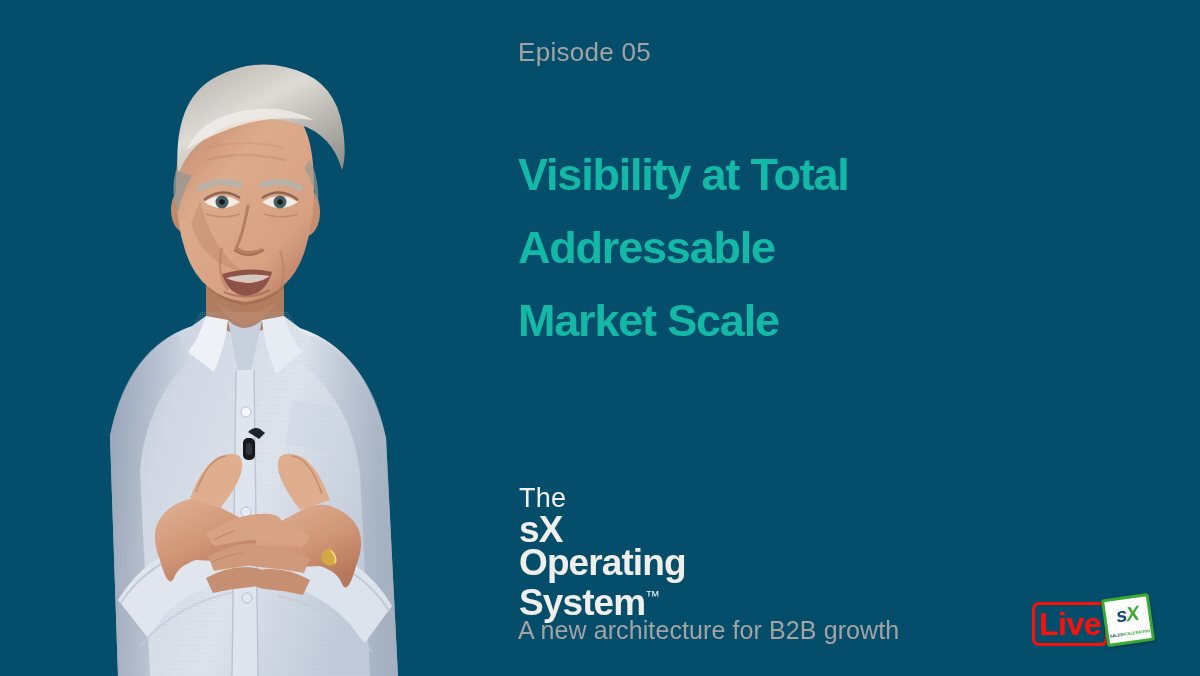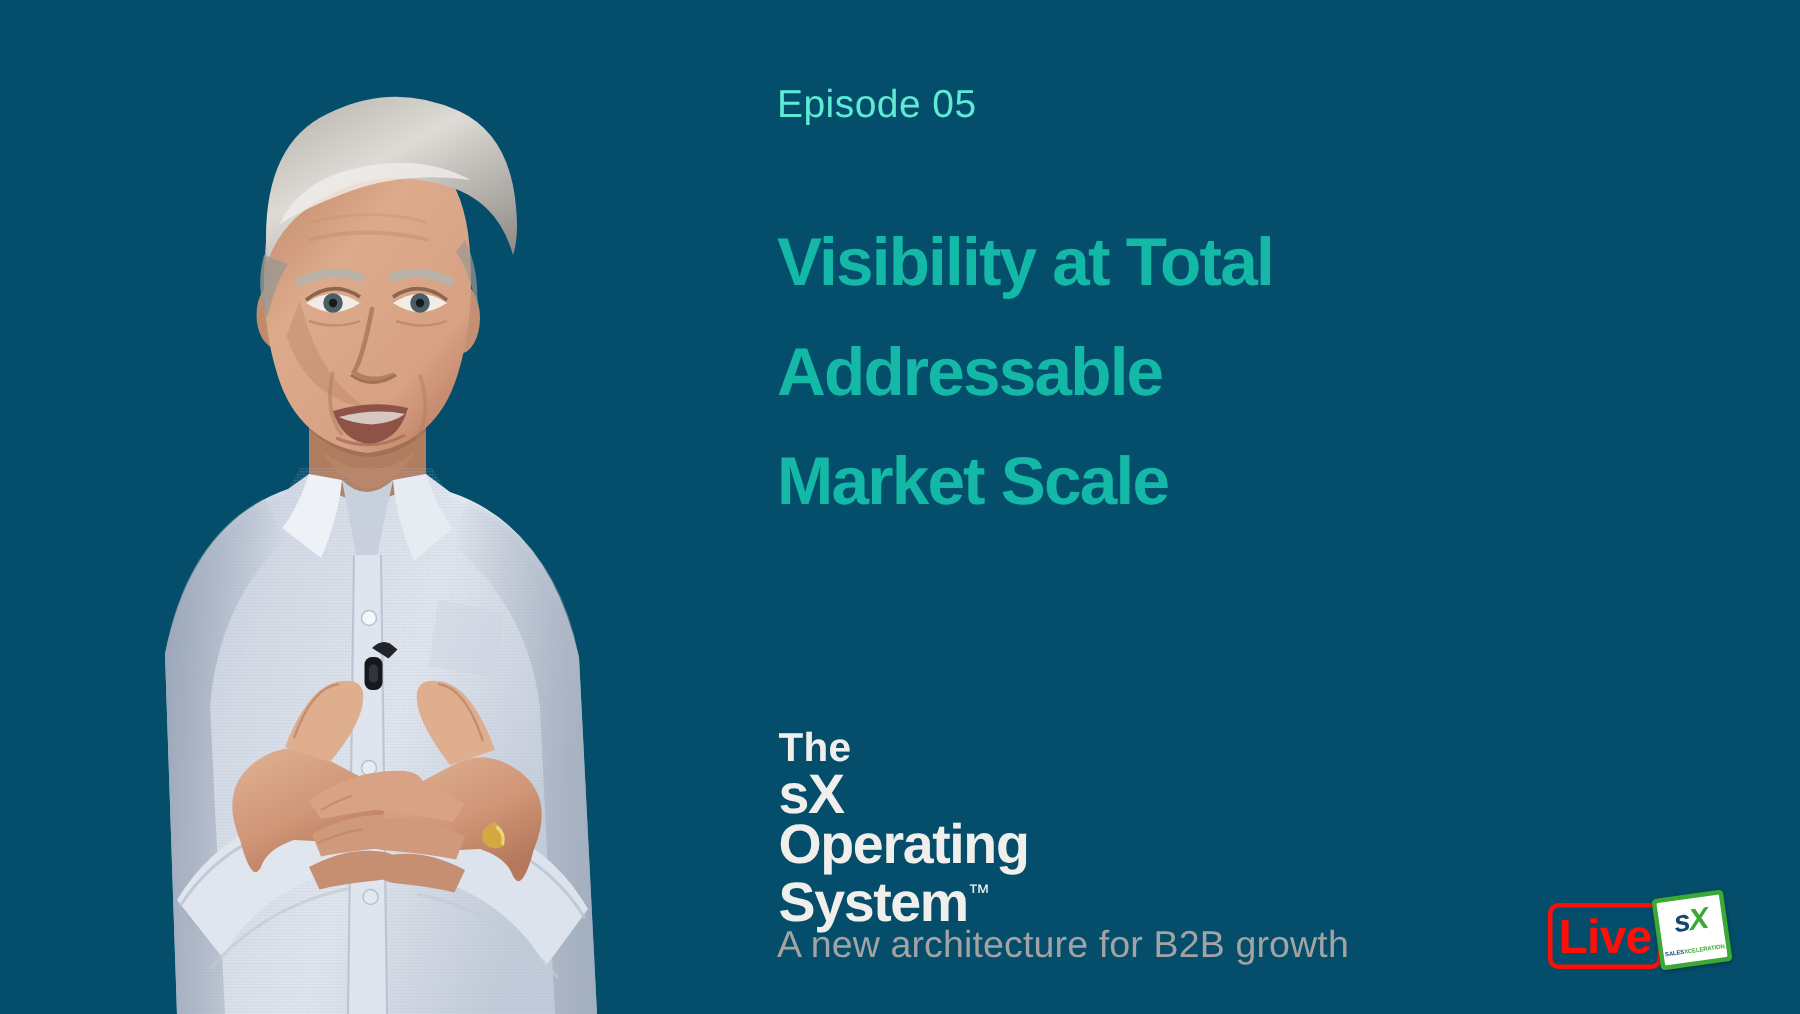--- a/index.html
+++ b/index.html
@@ -14,25 +14,25 @@
     overflow: hidden;
     background: #044e6b;
     font-family: "Liberation Sans", sans-serif;
     -webkit-font-smoothing: antialiased;
   }
 
   
   #episode-label {
     position: absolute;
     left: 518px;
-    top: 54px;
+    top: 37px;
     font-size: 26px;
     font-weight: 300;
     letter-spacing: 0.3px;
-    color: #5eead4;
+    color: #a3a3a3;
     white-space: nowrap;
   }
 
   
   #title {
     position: absolute;
     left: 518px;
     top: 108px;
     width: 660px;
     font-size: 45px;
@@ -47,21 +47,21 @@
   #brand {
     position: absolute;
     left: 519px;
     top: 484px;
     color: #f1efeb;
   }
   #brand .the {
     display: block;
     font-size: 27px;
     line-height: 29px;
-    font-weight: 700;
+    font-weight: 400;
     letter-spacing: 0.2px;
   }
   #brand .bigline {
     display: block;
     font-size: 37px;
     line-height: 33px;
     font-weight: 800;
     letter-spacing: -0.9px;
     white-space: nowrap;
   }

